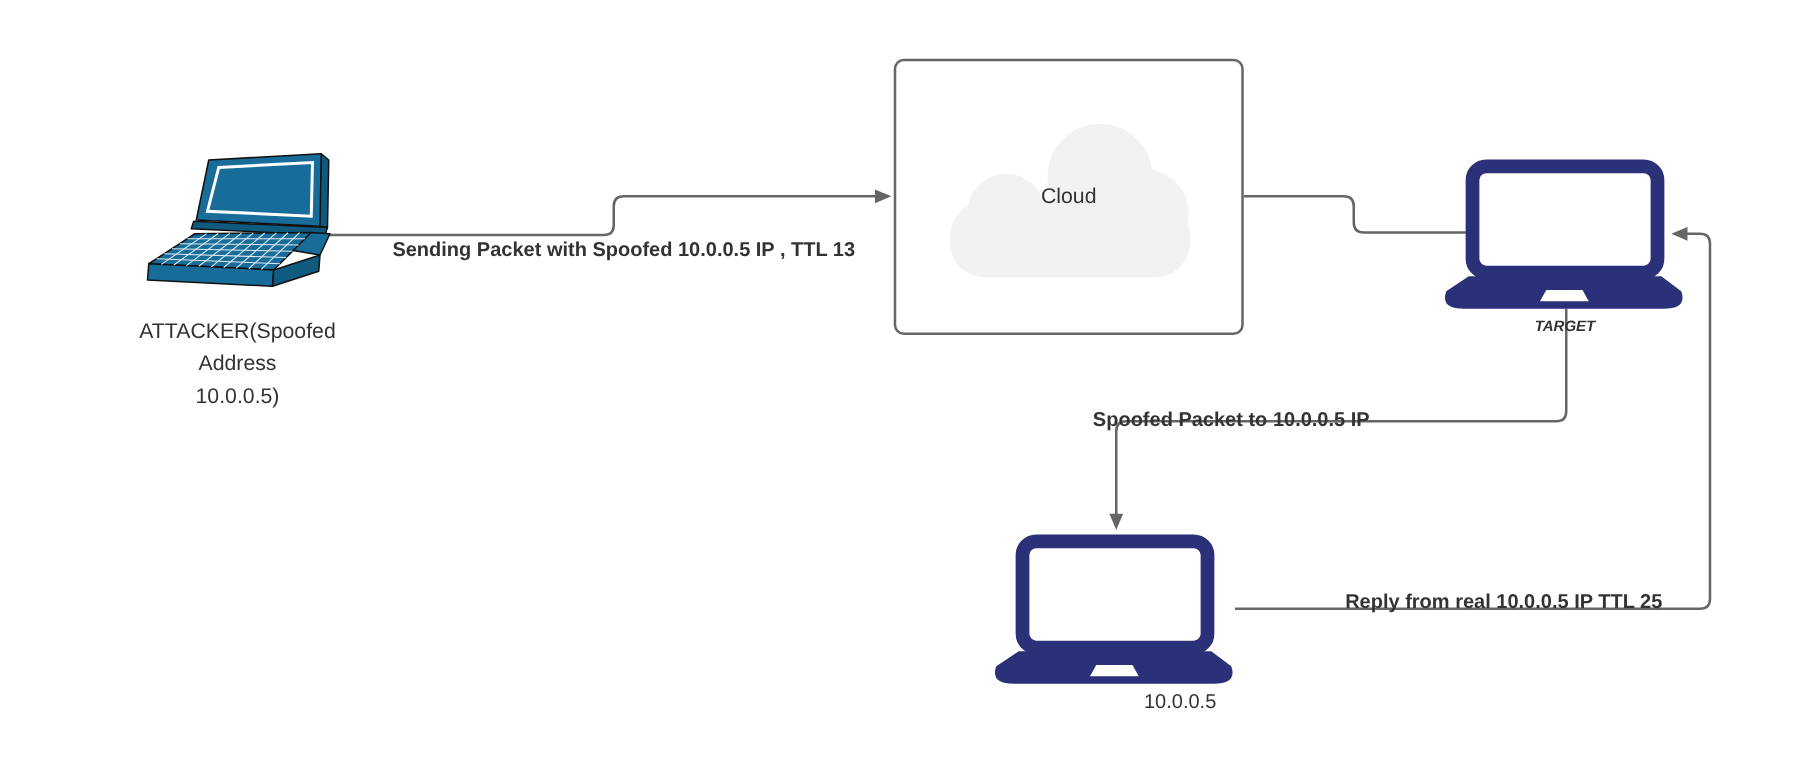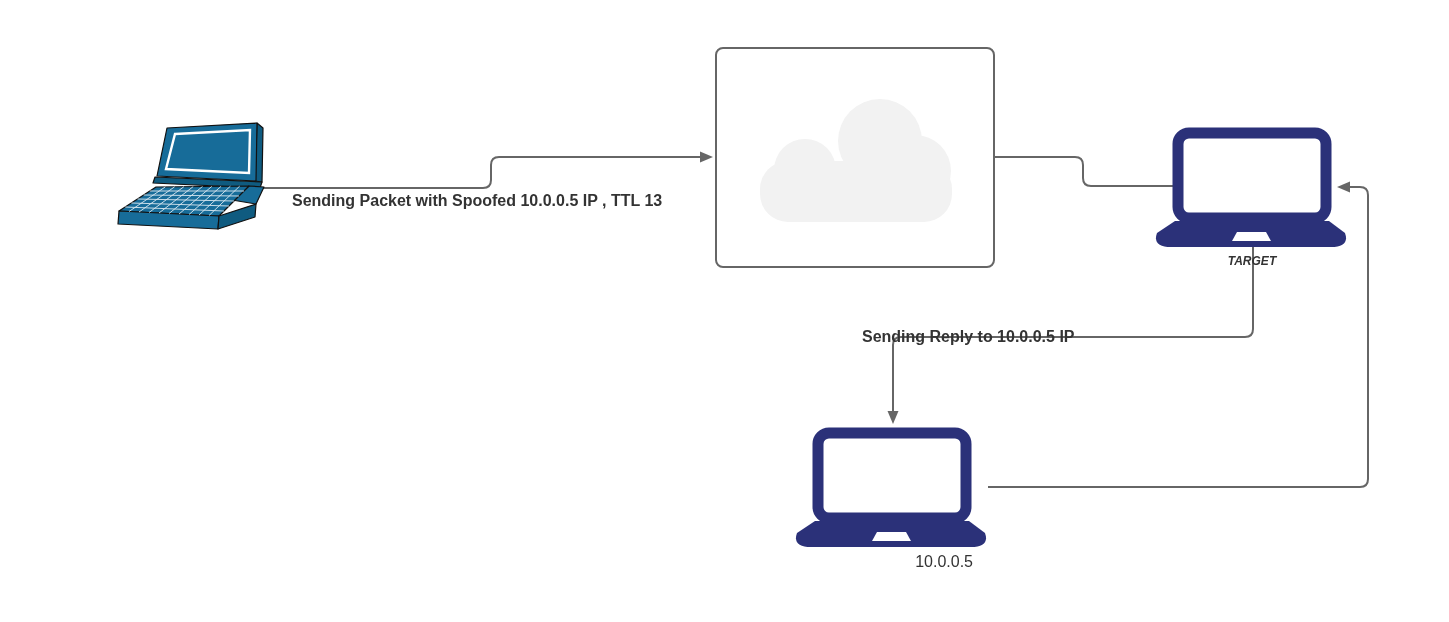--- a/index.html
+++ b/index.html
@@ -16,20 +16,21 @@
   .node-label{
     font-size:17px;
     line-height:26px;
     text-align:center;
     color:#333333;
     white-space:pre-line;
   }
   .edge-label{
     font-size:16px;
     font-weight:bold;
+    text-align:center;
     color:#333333;
     white-space:nowrap;
   }
   #edge-layer{position:absolute;left:0;top:0;}
   .edge-path{fill:none;stroke:#666666;stroke-width:2;}
   .arrow-head{fill:#666666;stroke:none;}
   #cloud-box{
     left:715px;top:47px;width:280px;height:221px;
     border:2px solid #666666;
     border-radius:8px;
@@ -74,20 +75,21 @@
   <div id="cloud-box" class="abs">
     <svg width="276" height="217" viewBox="0 0 276 217">
       <g fill="#f2f2f2">
         <circle cx="163" cy="92" r="42"></circle>
         <circle cx="88" cy="121" r="31"></circle>
         <circle cx="198" cy="122" r="36"></circle>
         <rect x="43" y="112" width="192" height="61" rx="28"></rect>
       </g>
     </svg>
   </div>
+  <div id="cloud-label" class="abs node-label">Cloud</div>
 
   <svg class="abs" style="left:112px;top:120px;" width="164" height="112" viewBox="0 0 164 112">
     <g stroke="#111111" stroke-width="1.2" stroke-linejoin="round">
 
       <polygon points="145,3 151,8 150,62 143,61" fill="#0f5b80"></polygon>
 
       <polygon points="55,8 145,3 144,61 45,56" fill="#176c99"></polygon>
 
       <polygon points="43,57 150,62 148,68 41,63" fill="#0f5b80"></polygon>
 
@@ -112,31 +114,35 @@
       <line x1="62.6" y1="66.8" x2="27" y2="92"></line>
       <line x1="71.9" y1="66.7" x2="37" y2="92.5"></line>
       <line x1="81.2" y1="66.6" x2="47" y2="93"></line>
       <line x1="90.5" y1="66.5" x2="57" y2="93.5"></line>
       <line x1="99.8" y1="66.4" x2="67" y2="94"></line>
       <line x1="109.1" y1="66.3" x2="77" y2="94.5"></line>
       <line x1="118.4" y1="66.2" x2="87" y2="95"></line>
       <line x1="127.7" y1="66.1" x2="97" y2="95.5"></line>
     </g>
   </svg>
+  <div id="attacker-label" class="abs node-label">ATTACKER(Spoofed
+Address
+10.0.0.5)</div>
 
   <svg class="abs" style="left:1155px;top:120px;" width="192" height="128" viewBox="0 0 192 128">
     <rect x="23" y="13" width="148" height="85" rx="11" fill="#ffffff" stroke="#2b3179" stroke-width="11"></rect>
     <path d="M20,101 L174,101 L190,113 Q195,127 176,127 L16,127 Q-3,127 2,113 Z" fill="#2b3179"></path>
     <path d="M82,112 L111,112 L116,121 L77,121 Z" fill="#ffffff"></path>
   </svg>
   <div id="target-label" class="abs">TARGET</div>
 
   <svg class="abs" style="left:795px;top:420px;" width="192" height="128" viewBox="0 0 192 128">
     <rect x="23" y="13" width="148" height="85" rx="11" fill="#ffffff" stroke="#2b3179" stroke-width="11"></rect>
     <path d="M20,101 L174,101 L190,113 Q195,127 176,127 L16,127 Q-3,127 2,113 Z" fill="#2b3179"></path>
     <path d="M82,112 L111,112 L116,121 L77,121 Z" fill="#ffffff"></path>
   </svg>
   <div id="real-host-label" class="abs">10.0.0.5</div>
 
   <div id="edge-label-spoofed" class="abs edge-label">Sending Packet with Spoofed 10.0.0.5 IP , TTL 13</div>
-  <div id="edge-label-sendto" class="abs edge-label">Sending Reply to 10.0.0.5 IP</div>
+  <div id="edge-label-sendto" class="abs edge-label">Spoofed Packet to 10.0.0.5 IP</div>
+  <div id="edge-label-reply" class="abs edge-label">Reply from real 10.0.0.5 IP TTL 25</div>
 
 </div>
 
 </body></html>

